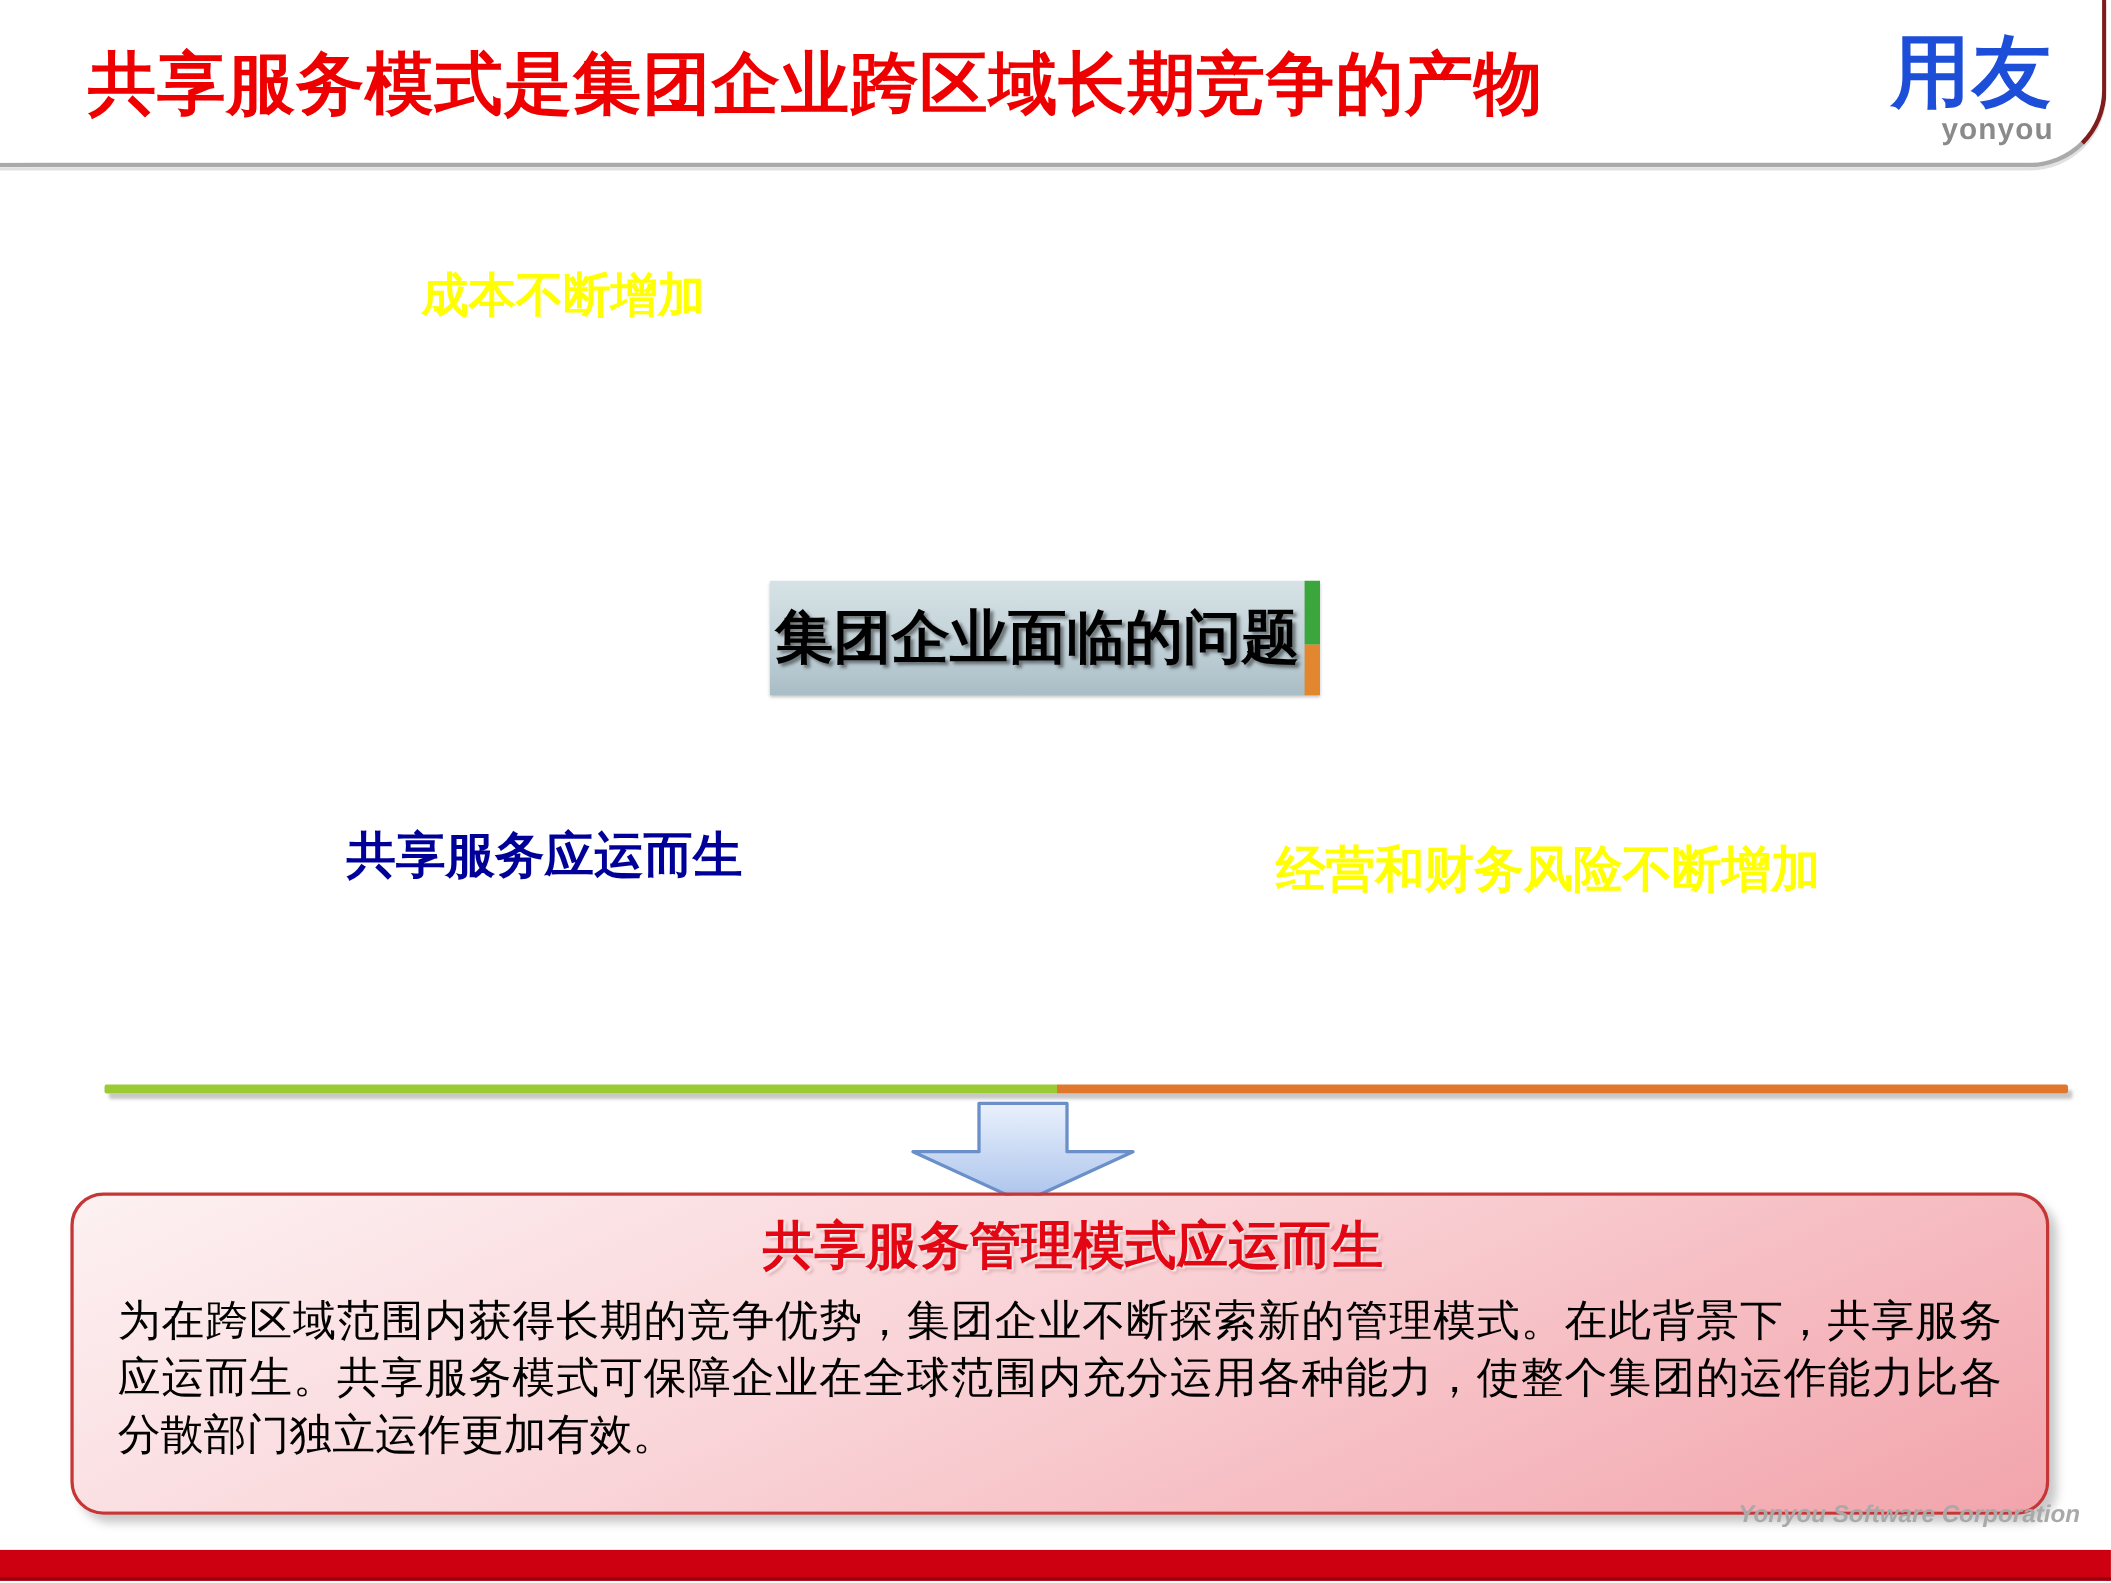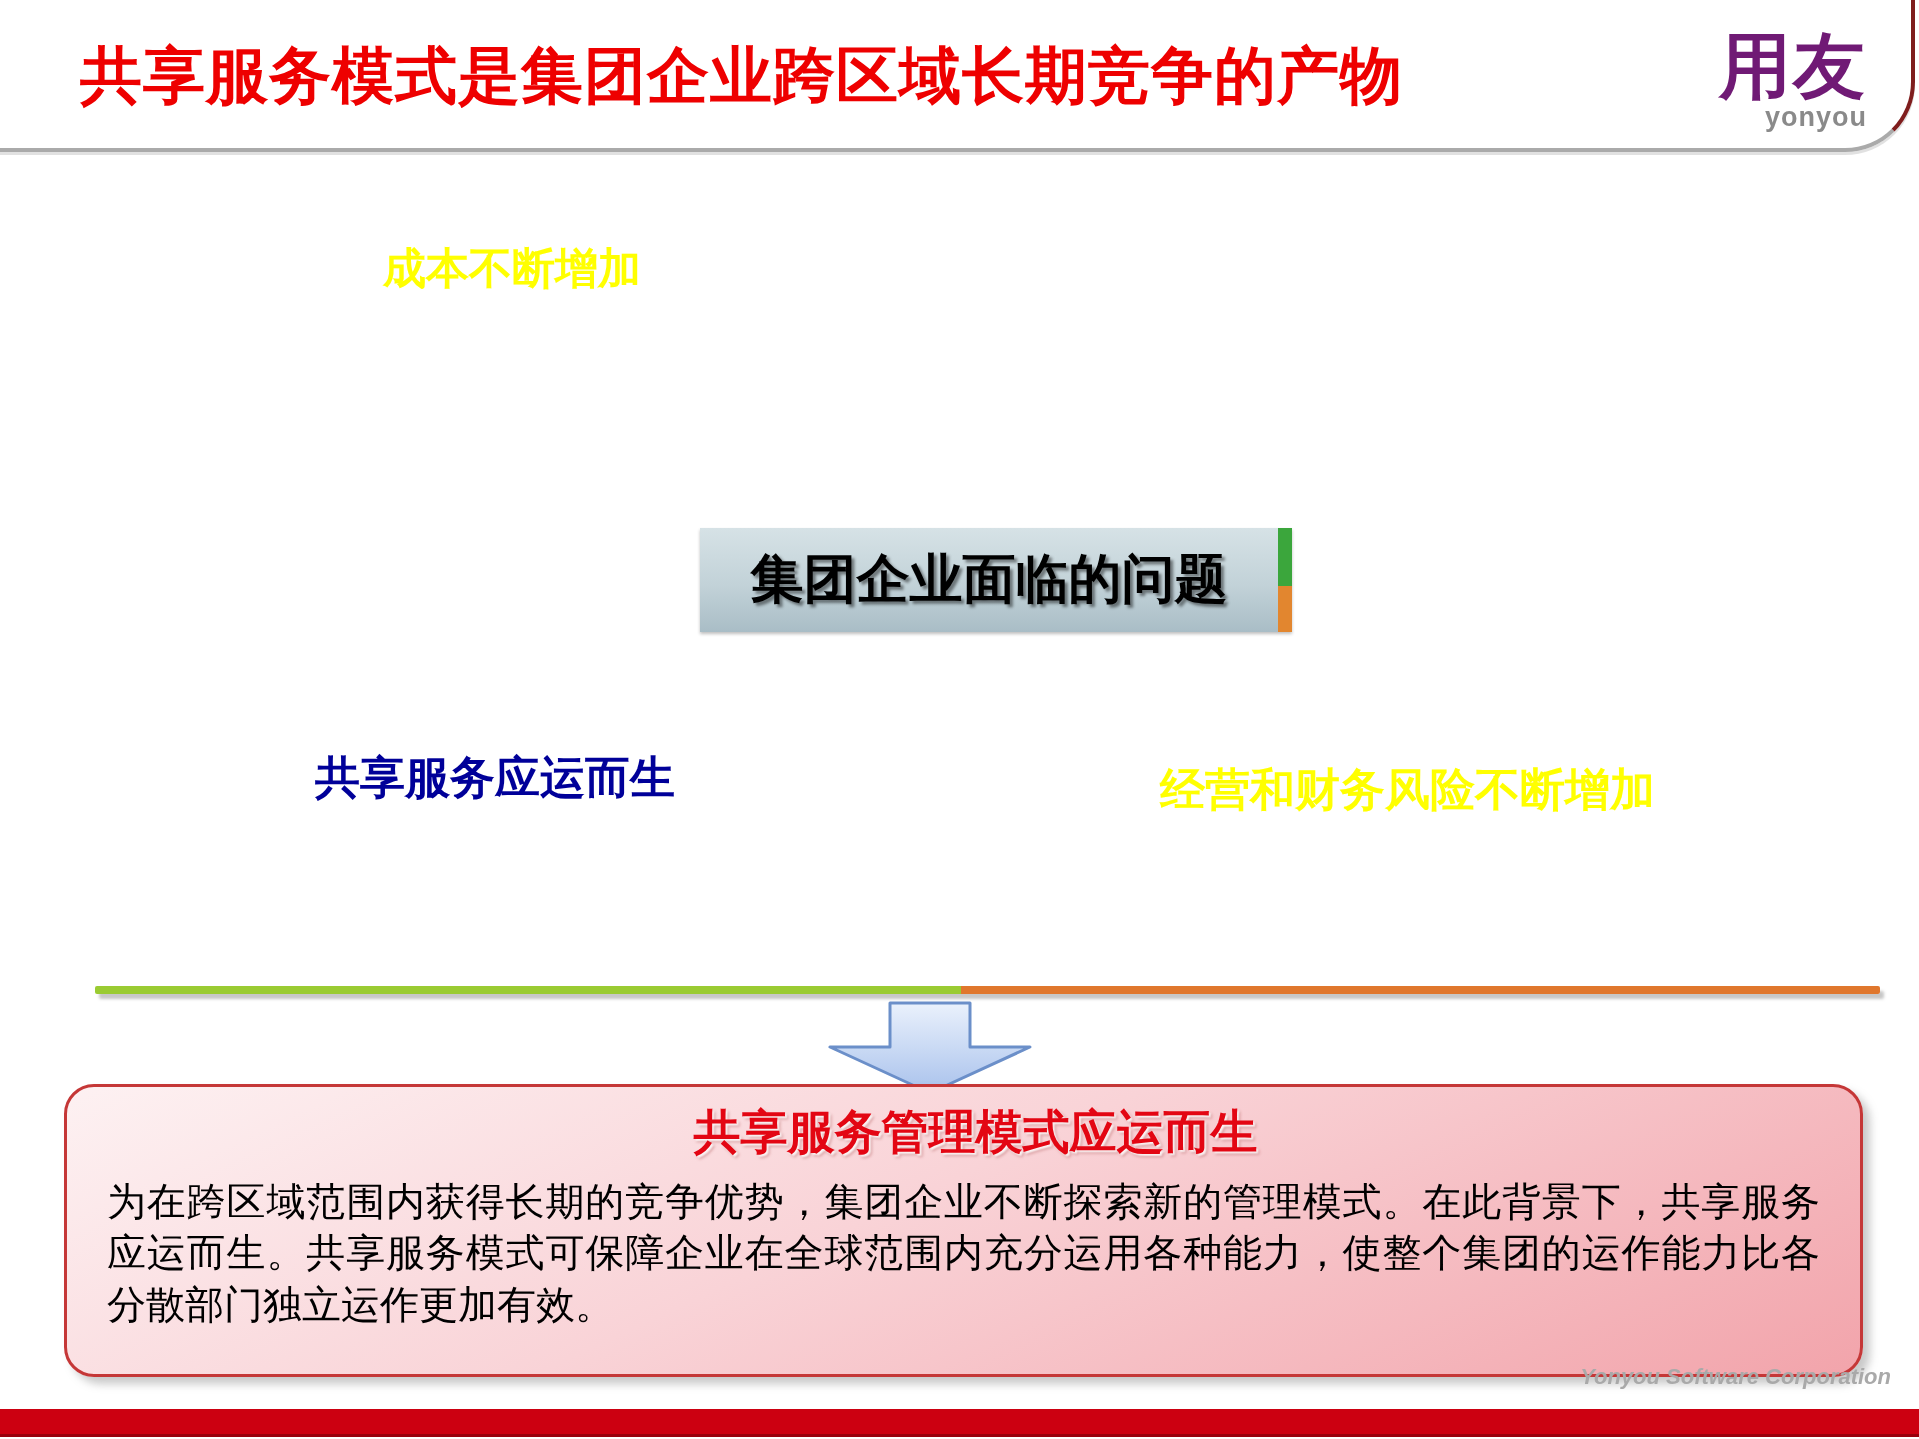--- a/index.html
+++ b/index.html
@@ -14,35 +14,35 @@
     border-bottom:4px solid #aaaaaa;
     border-right:4px solid #7f1d1d;
     border-bottom-right-radius:70px;
     box-shadow:0 3px 0 rgba(200,200,200,.55);
   }
   .slide-title{
     position:absolute;left:80px;top:34px;margin:0;
     font-size:62px;font-weight:bold;color:#ee0000;letter-spacing:1px;white-space:nowrap;
   }
   .logo{position:absolute;right:44px;top:30px;text-align:right;line-height:1;}
-  .logo-zh{font-size:72px;font-weight:bold;color:#701a75;letter-spacing:2px;}
+  .logo-zh{font-size:72px;font-weight:bold;color:#1d4ed8;letter-spacing:2px;}
   .logo-en{font-size:27px;font-weight:bold;color:#8a8a8a;margin-top:2px;letter-spacing:1px;}
 
   
   .q-label{position:absolute;font-weight:bold;white-space:nowrap;}
   .q-yellow{color:#ffff00;}
   .q-navy{color:#000099;}
   .lbl-cost{left:383px;top:240px;font-size:43px;}
   .lbl-control{left:1273px;top:240px;font-size:43px;}
   .lbl-info{left:315px;top:748px;font-size:45px;}
   .lbl-risk{left:1160px;top:760px;font-size:45px;}
 
   
   .center-box{
-    position:absolute;left:700px;top:528px;width:592px;height:104px;
+    position:absolute;left:700px;top:528px;width:500px;height:104px;
     background:linear-gradient(to bottom,#d6e2e6 0%,#c2d2d8 55%,#a9bdc6 100%);
     box-shadow:0 2px 3px rgba(0,0,0,.25);
   }
   .center-box-text{
     position:absolute;left:0;top:0;right:14px;bottom:0;
     display:flex;align-items:center;justify-content:center;
     font-size:53px;font-weight:bold;color:#000000;white-space:nowrap;
     text-shadow:3px 3px 3px rgba(0,0,0,.45);
   }
   .accent-stripe{position:absolute;right:0;top:0;width:14px;height:100%;}

